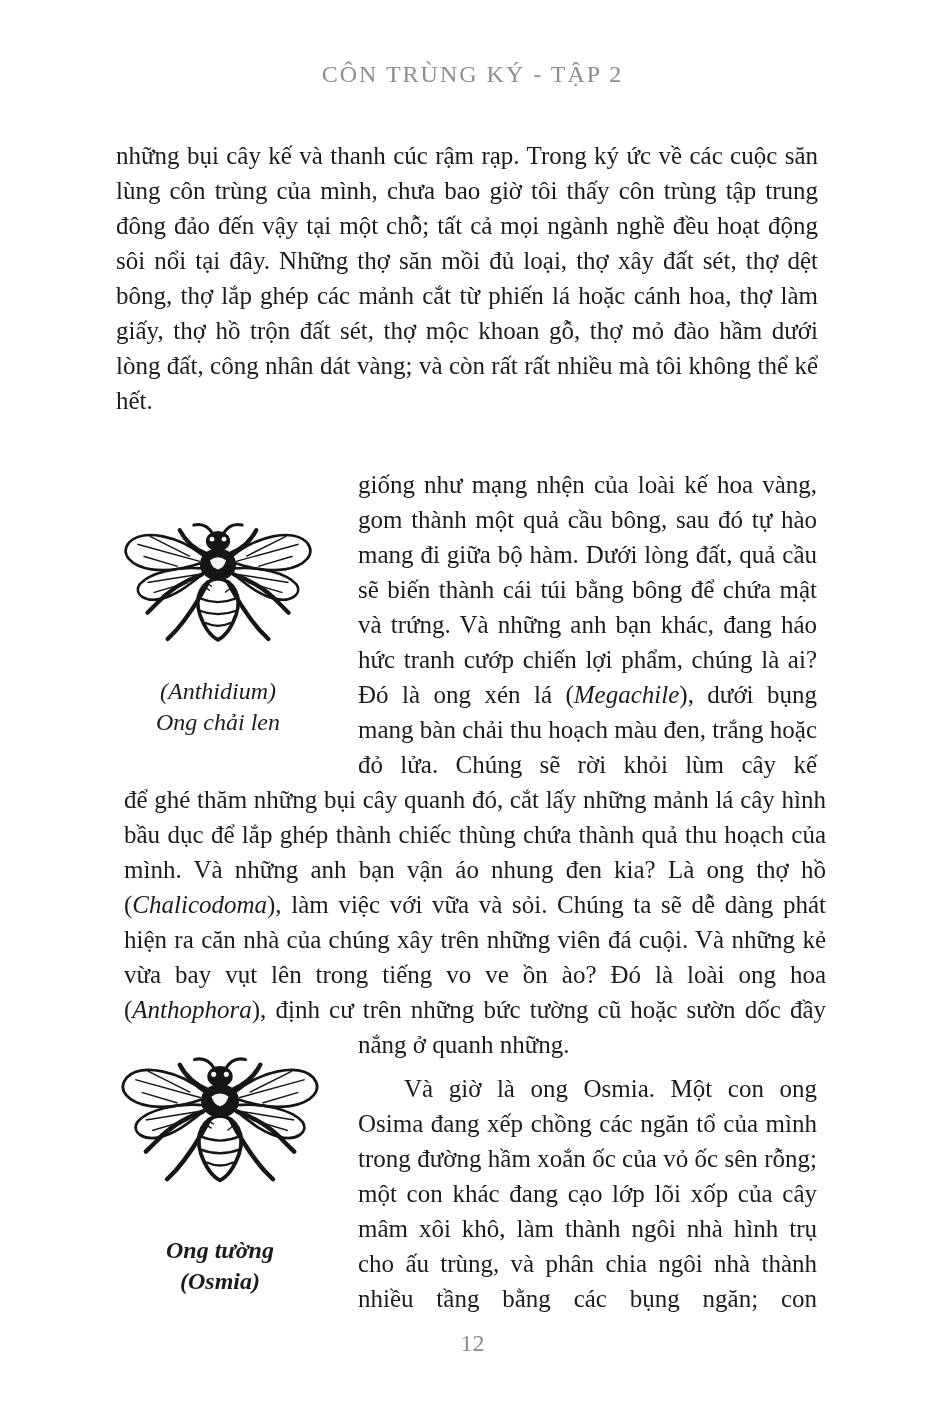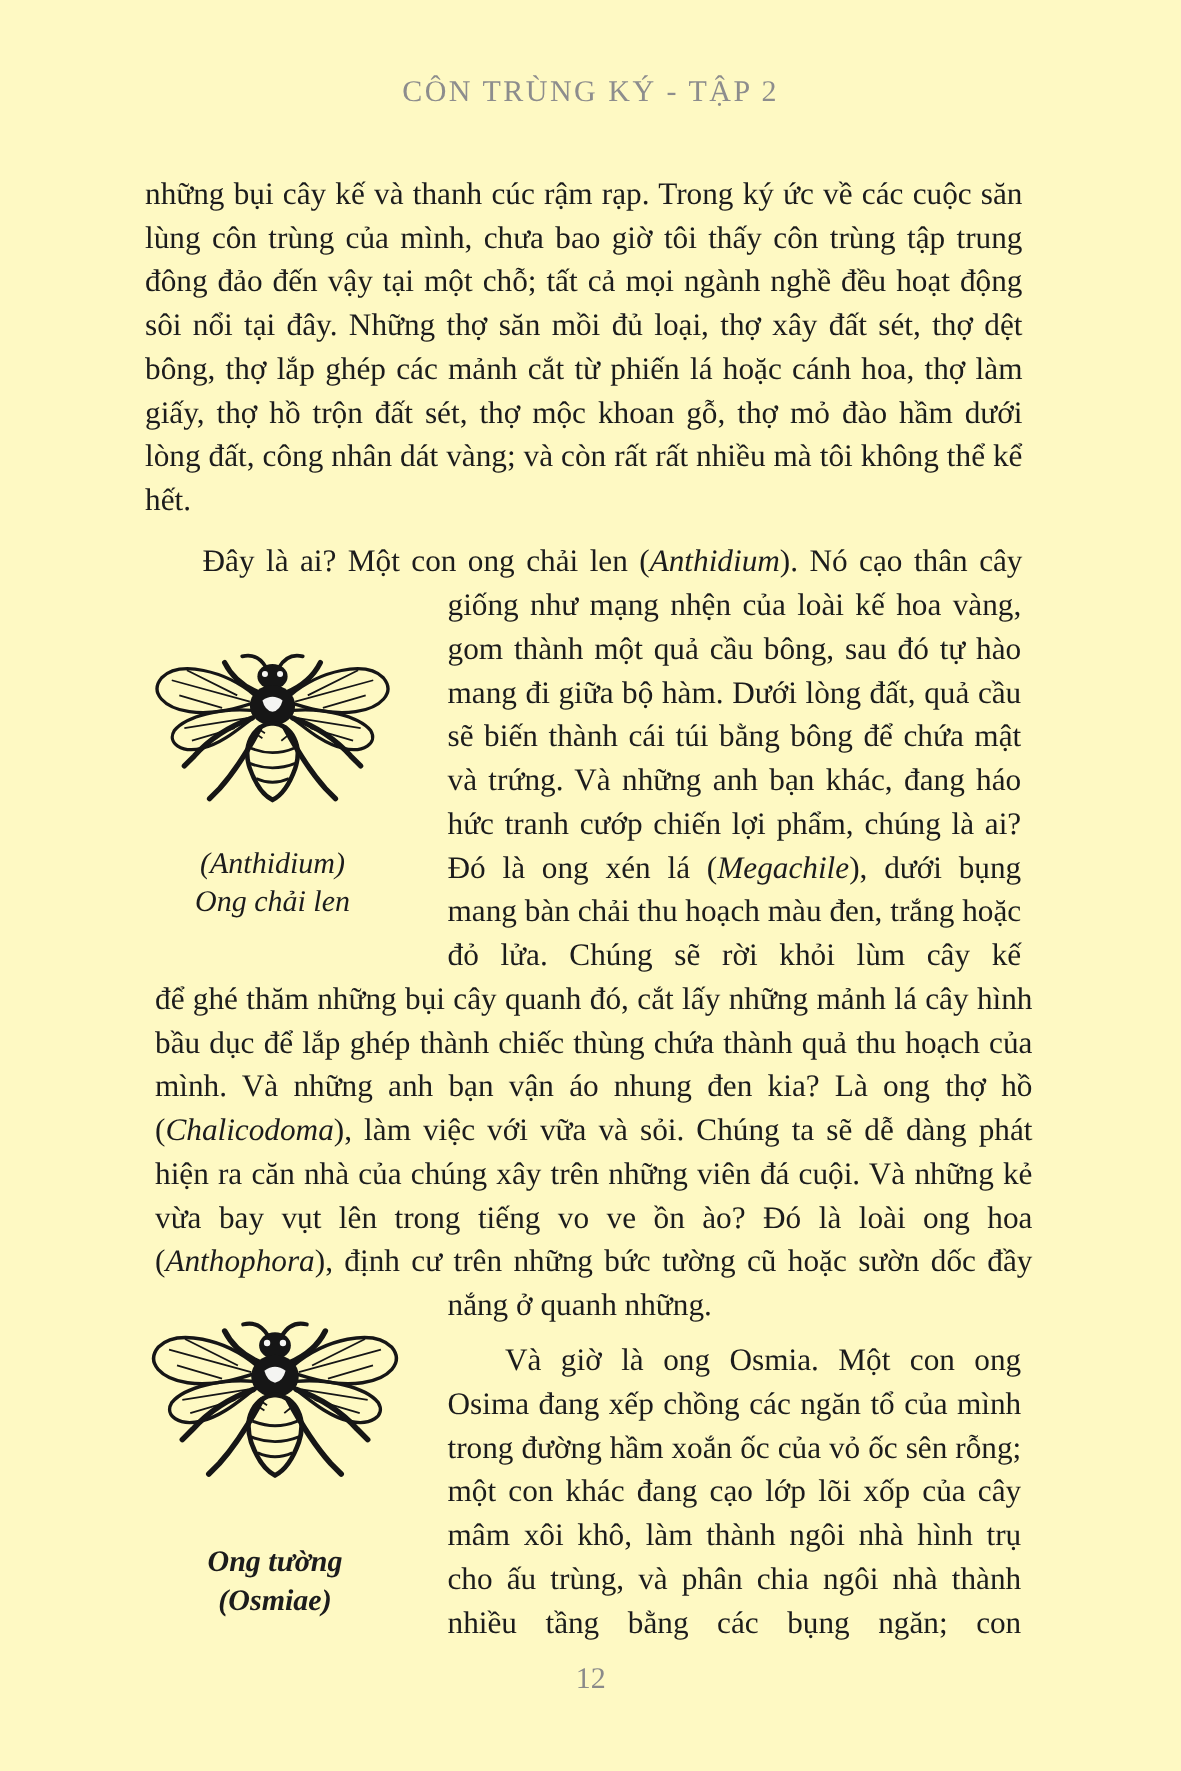--- a/index.html
+++ b/index.html
@@ -1,17 +1,17 @@
 <!DOCTYPE html>
 <html lang="vi"><head>
 <meta charset="utf-8">
 <style>
   html,body{margin:0;padding:0;background:#e8e8e8;}
   .page{
-    position:relative;width:945px;height:1417px;background:#fef9c3;
+    position:relative;width:945px;height:1417px;background:#ffffff;
     font-family:"Liberation Serif","DejaVu Serif",serif;color:#1c1c1c;
     overflow:hidden;margin:0 auto;
   }
   .running-head{
     position:absolute;top:61px;left:0;width:100%;text-align:center;
     font-size:24px;letter-spacing:2px;color:#8d8d8d;
   }
   .para{font-size:25px;line-height:35px;text-align:justify;}
   .p1{position:absolute;left:116px;top:138px;width:702px;}
   .p2-first{position:absolute;left:116px;top:432px;width:702px;text-indent:46px;text-align-last:justify;}
@@ -42,21 +42,20 @@
 </style>
 </head>
 <body>
 
 <div class="page">
 
   <div class="running-head">CÔN TRÙNG KÝ - TẬP 2</div>
 
   <div class="para p1">những bụi cây kế và thanh cúc rậm rạp. Trong ký ức về các cuộc săn lùng côn trùng của mình, chưa bao giờ tôi thấy côn trùng tập trung đông đảo đến vậy tại một chỗ; tất cả mọi ngành nghề đều hoạt động sôi nổi tại đây. Những thợ săn mồi đủ loại, thợ xây đất sét, thợ dệt bông, thợ lắp ghép các mảnh cắt từ phiến lá hoặc cánh hoa, thợ làm giấy, thợ hồ trộn đất sét, thợ mộc khoan gỗ, thợ mỏ đào hầm dưới lòng đất, công nhân dát vàng; và còn rất rất nhiều mà tôi không thể kể hết.</div>
 
-  <div class="para p2-first"><span>Đây là ai? Một con ong chải len (</span><span class="it">Anthidium</span><span>). Nó cạo thân cây</span></div>
 
   <figure class="fig fig1">
     <svg width="202" height="136" viewBox="0 0 200 135" aria-hidden="true">
       <use href="#bee-art"></use>
     </svg>
     <figcaption>
       <div>(Anthidium)</div>
       <div>Ong chải len</div>
     </figcaption>
   </figure>
@@ -66,21 +65,21 @@
   <div class="para p2-cont"><span>để ghé thăm những bụi cây quanh đó, cắt lấy những mảnh lá cây hình bầu dục để lắp ghép thành chiếc thùng chứa thành quả thu hoạch của mình. Và những anh bạn vận áo nhung đen kia? Là ong thợ hồ (</span><span class="it">Chalicodoma</span><span>), làm việc với vữa và sỏi. Chúng ta sẽ dễ dàng phát hiện ra căn nhà của chúng xây trên những viên đá cuội. Và những kẻ vừa bay vụt lên trong tiếng vo ve ồn ào? Đó là loài ong hoa (</span><span class="it">Anthophora</span><span>), định cư trên những bức tường cũ hoặc sườn dốc đầy</span></div>
 
   <div class="para p2-end">nắng ở quanh những.</div>
 
   <figure class="fig fig2">
     <svg width="212" height="143" viewBox="0 0 200 135" aria-hidden="true">
       <use href="#bee-art"></use>
     </svg>
     <figcaption>
       <div>Ong tường</div>
-      <div>(Osmiae)</div>
+      <div>(Osmia)</div>
     </figcaption>
   </figure>
 
   <div class="para p3">Và giờ là ong Osmia. Một con ong Osima đang xếp chồng các ngăn tổ của mình trong đường hầm xoắn ốc của vỏ ốc sên rỗng; một con khác đang cạo lớp lõi xốp của cây mâm xôi khô, làm thành ngôi nhà hình trụ cho ấu trùng, và phân chia ngôi nhà thành nhiều tầng bằng các bụng ngăn; con</div>
 
   <div class="page-number">12</div>
 
   <svg width="0" height="0" style="position:absolute" aria-hidden="true">
     <defs>
       <g id="bee-art">

